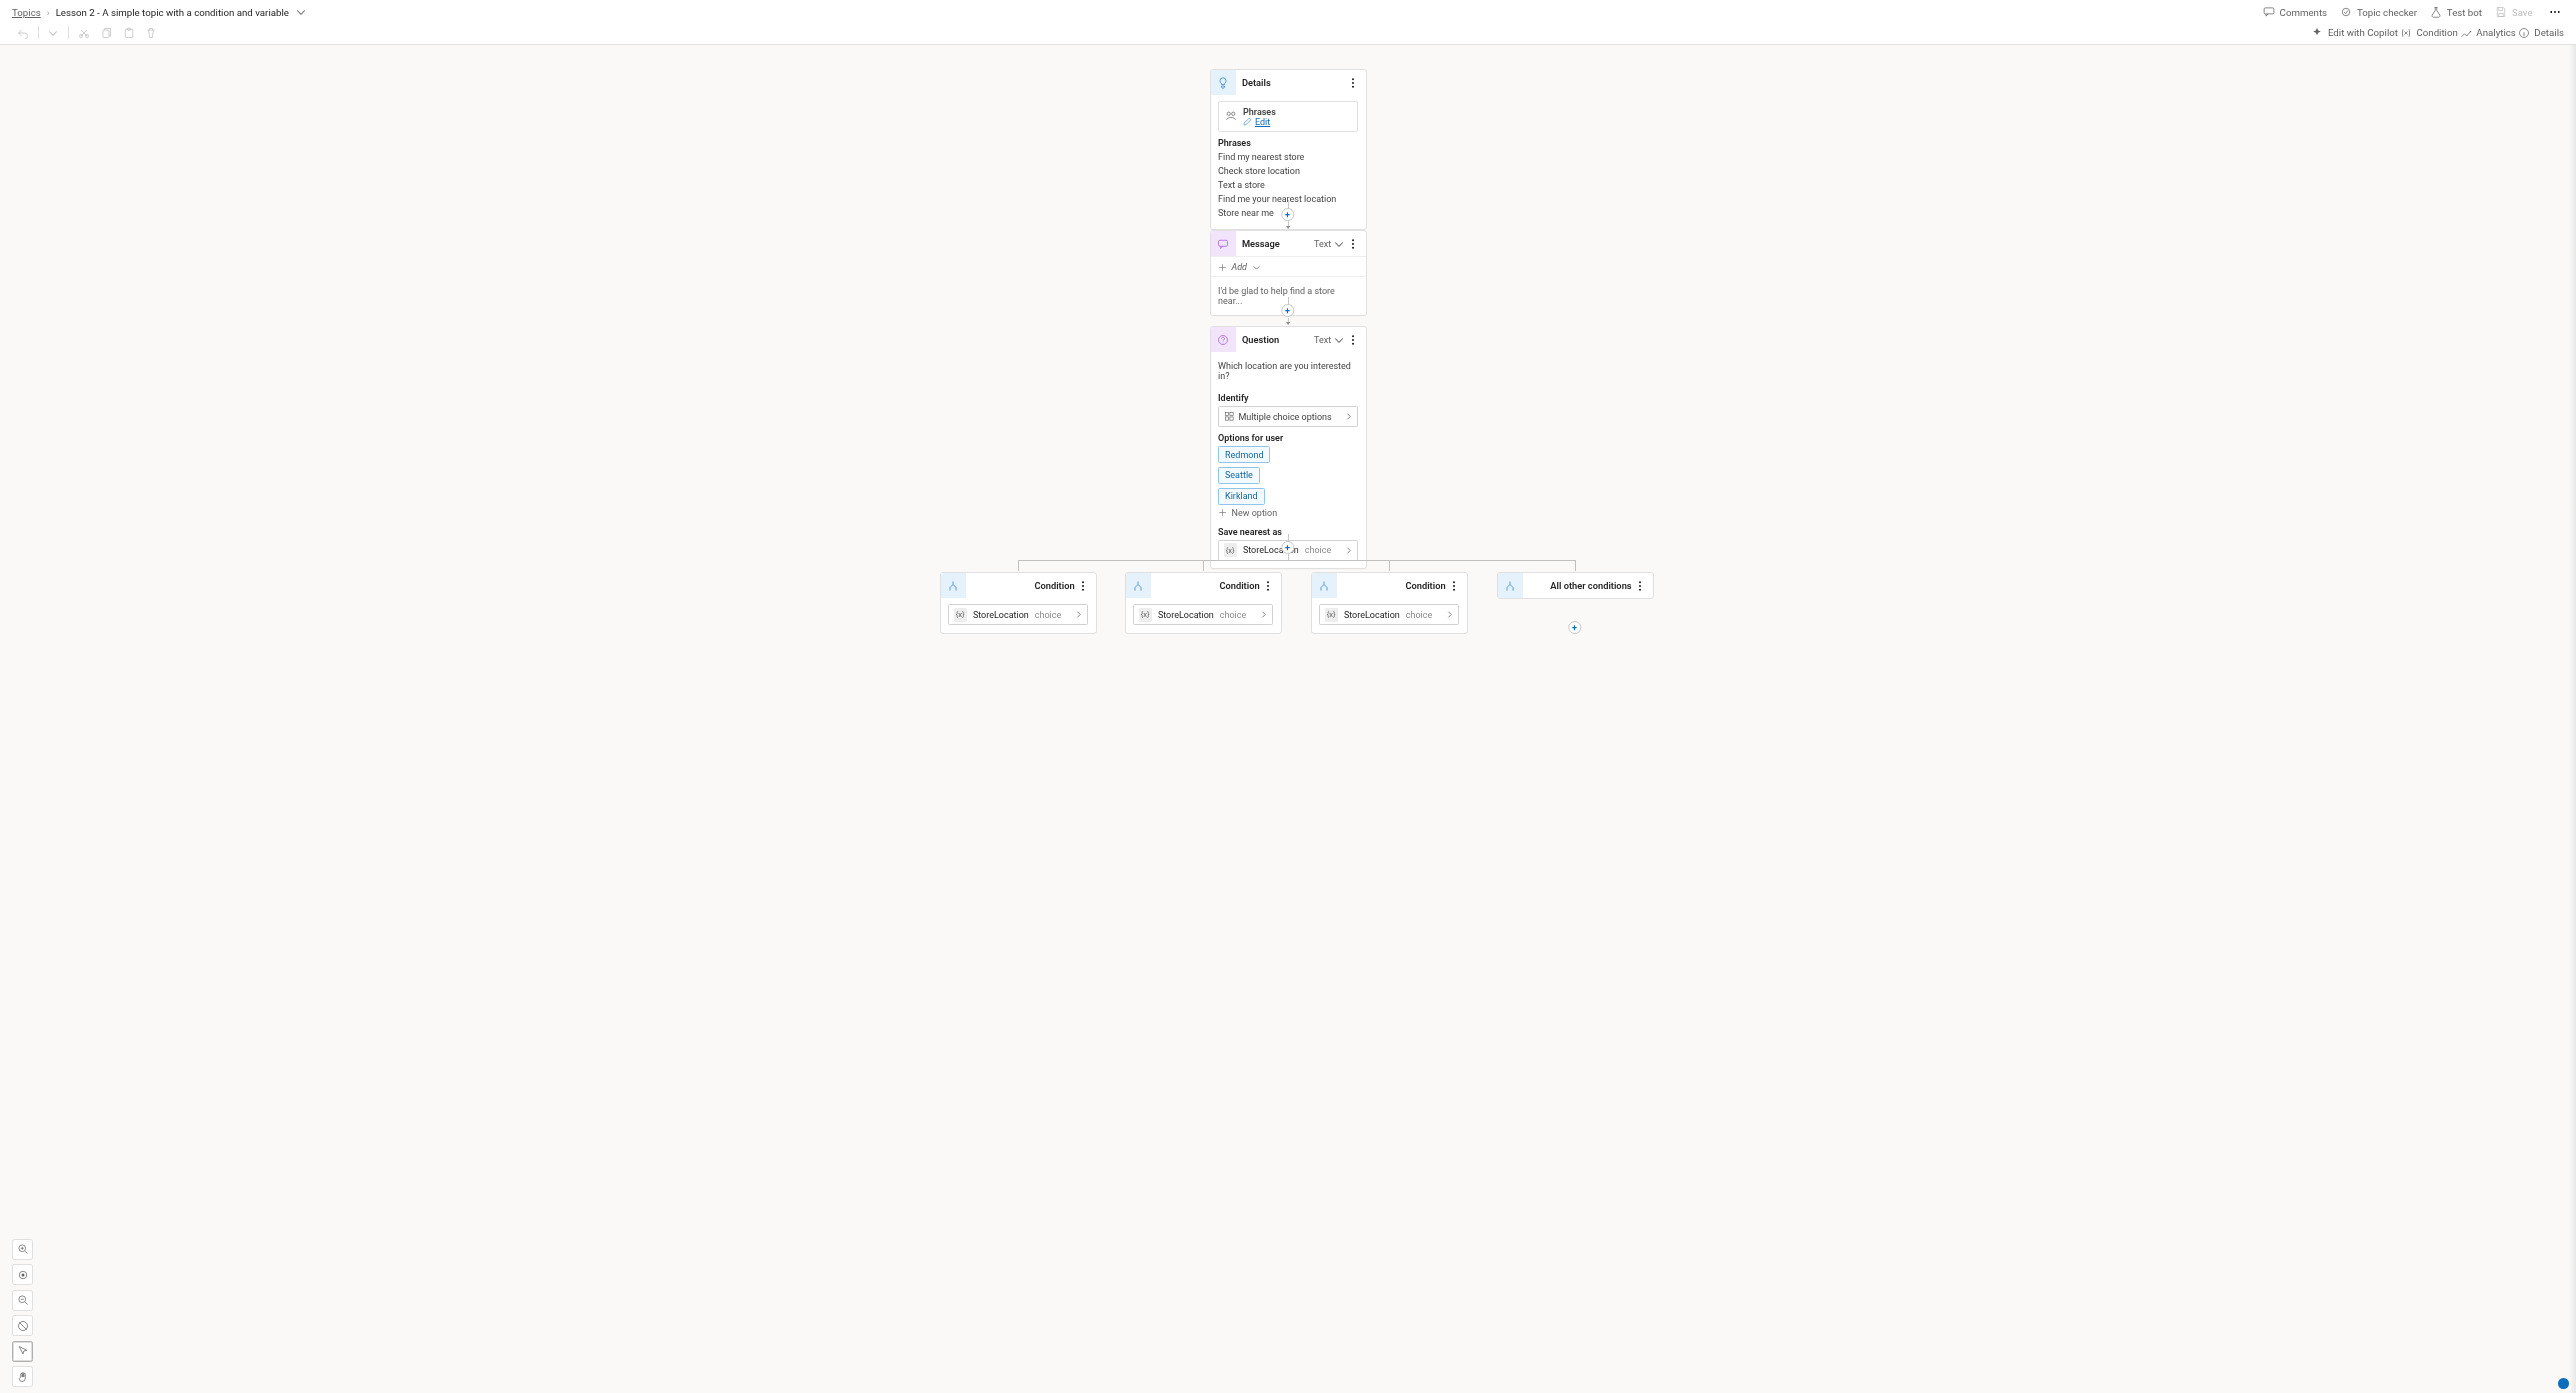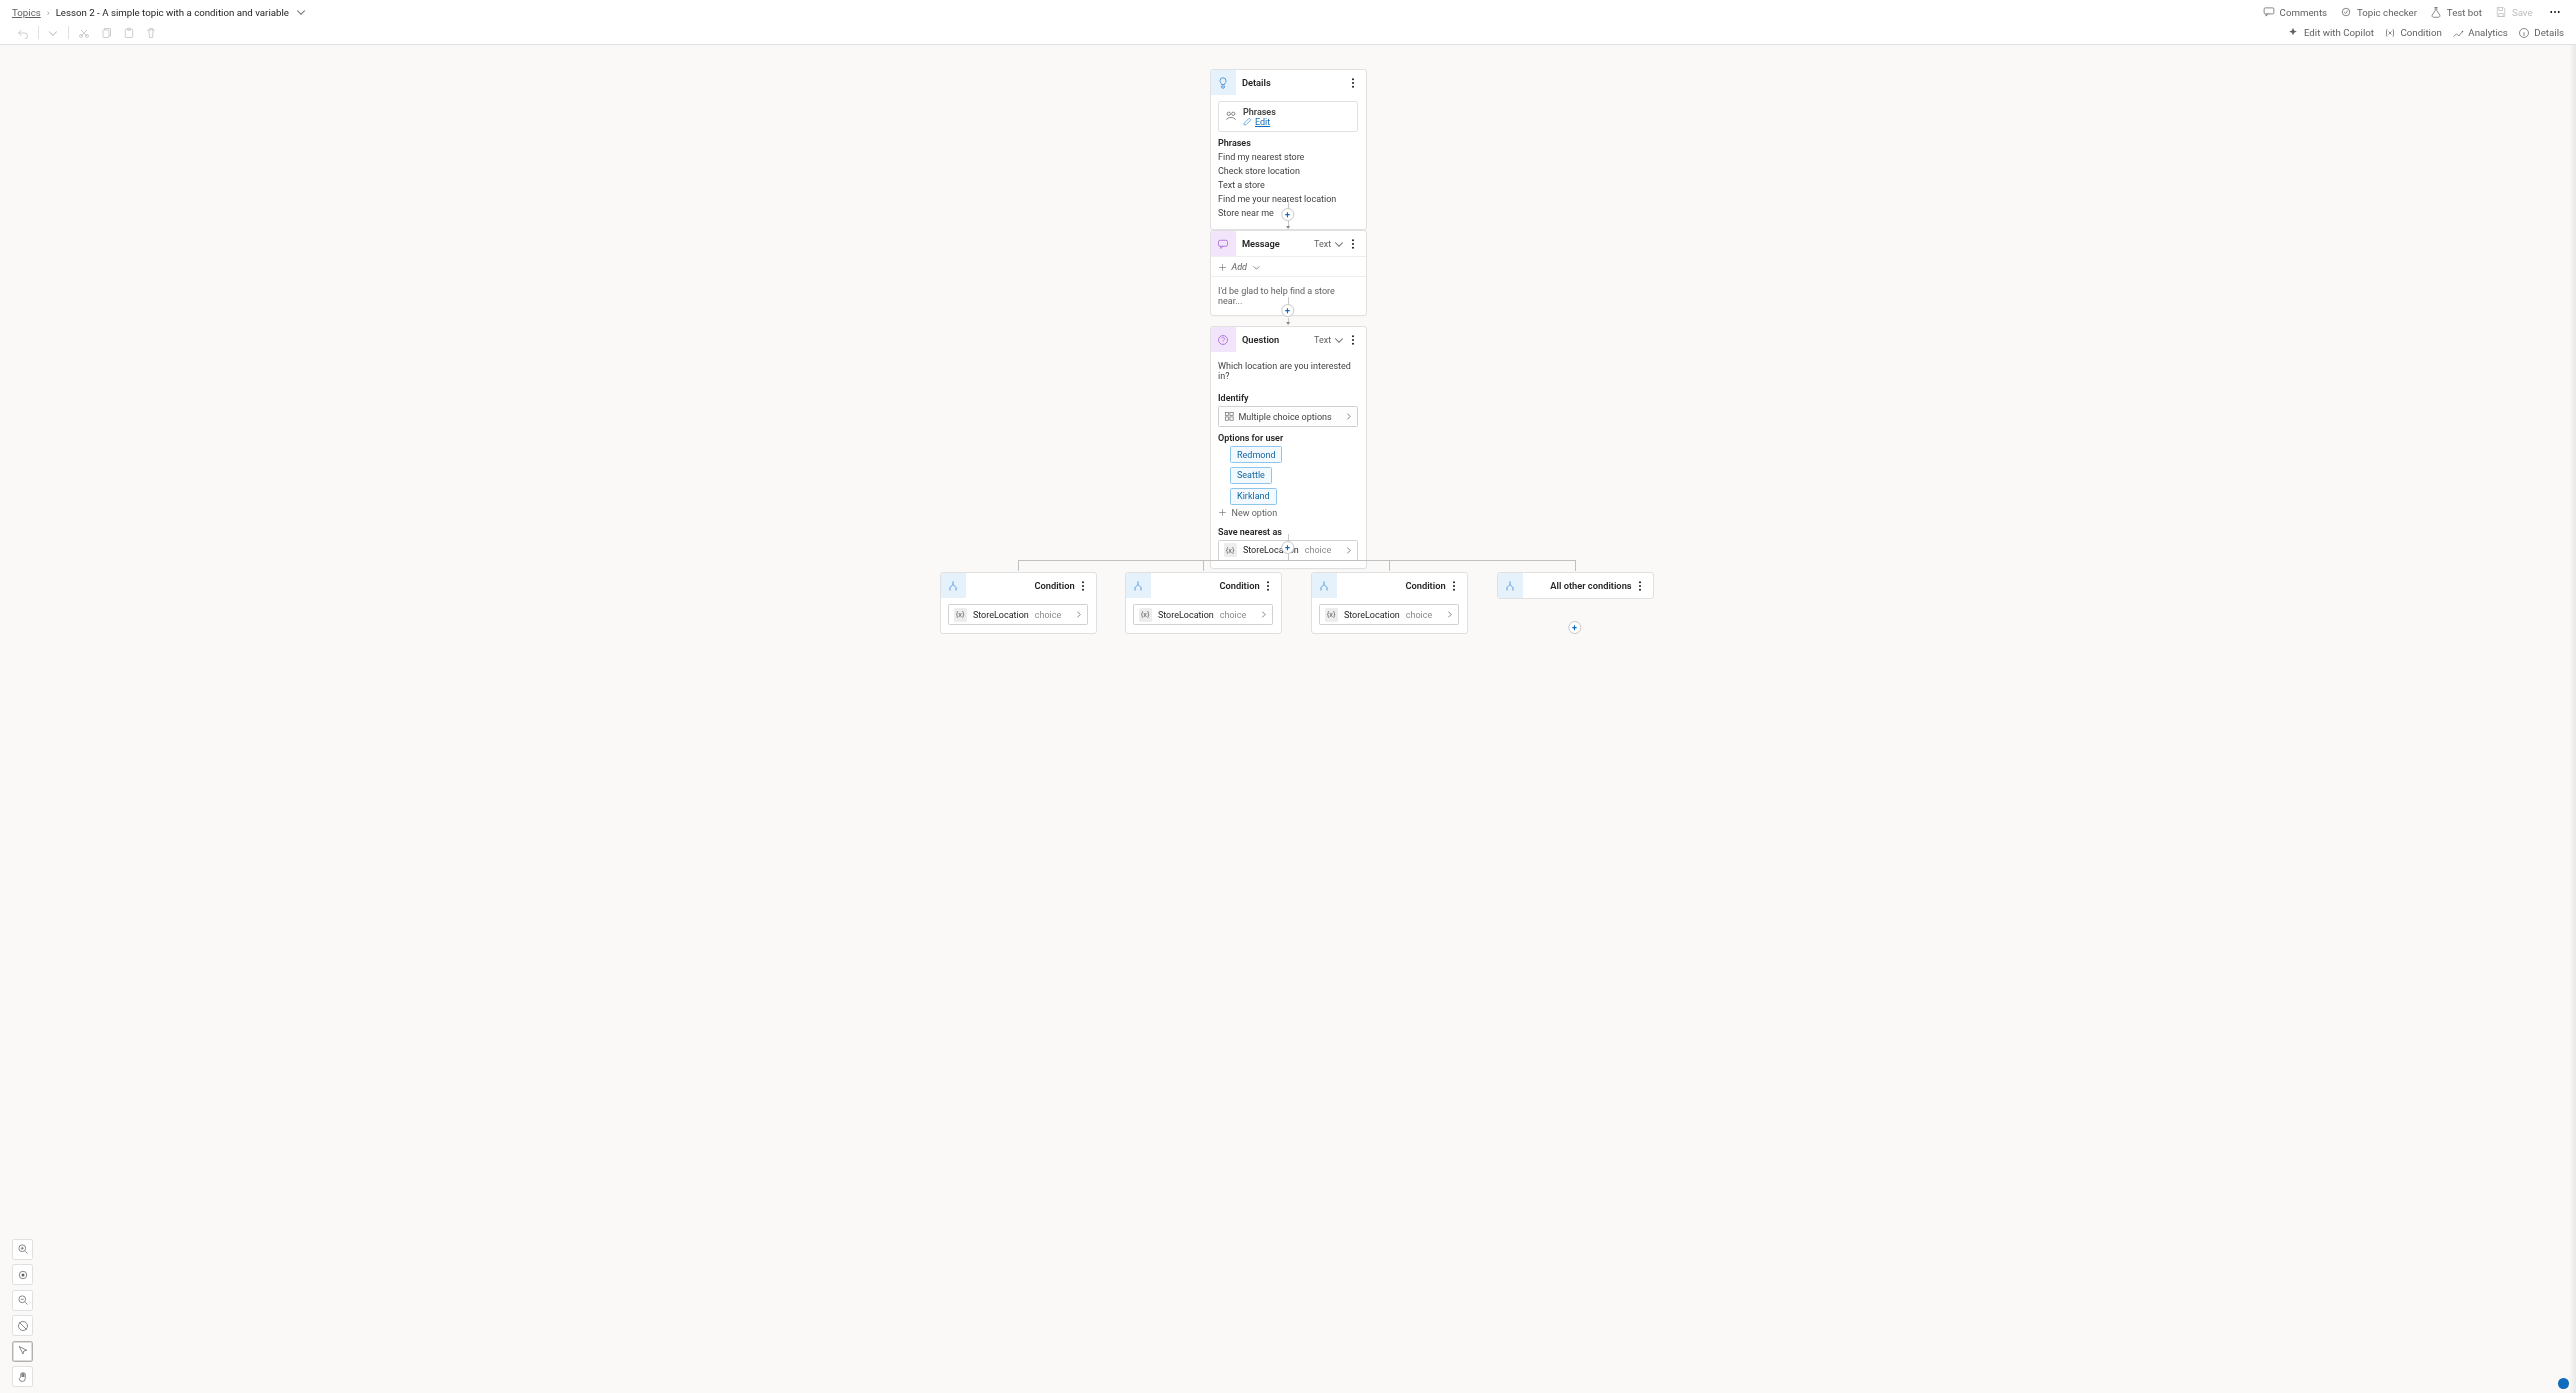--- a/index.html
+++ b/index.html
@@ -72,21 +72,21 @@
   .tbtn {
     width: 21px; height: 21px;
     display: inline-flex; align-items: center; justify-content: center;
     color: #bdbdbd;
     border-radius: 1.5px;
   }
   .vsep { width: 0.7px; height: 13.4px; background: #e0e0e0; margin: 0 3px; }
   .toolbar-right {
     display: flex;
     align-items: center;
-    gap: 10px;
+    gap: 2px;
   }
   .toolbar-right .tab {
     display: inline-flex; align-items: center; gap: 4.5px;
     color: #616161; cursor: pointer;
   }
 
   
   .canvas-wrap {
     flex: 1;
     position: relative;
@@ -197,21 +197,20 @@
   .chips { display:flex; flex-direction:column; gap:4.5px; align-items:flex-start; }
   .chip {
     display:inline-block;
     border: 0.7px solid #8fc5e8;
     background:#f3faff;
     color:#1267a0;
     border-radius: 1.5px;
     padding: 2.2px 6px;
     font-size:9px;
     cursor:pointer;
-    margin-left:12px;
   }
   .newopt {
     margin-top:3px;
     display:inline-flex; align-items:center; gap:4.5px;
     color:#616161; cursor:pointer; font-size:9px;
   }
 
   .var-row {
     height: 21px;
     border: 0.7px solid #d1d1d1;

